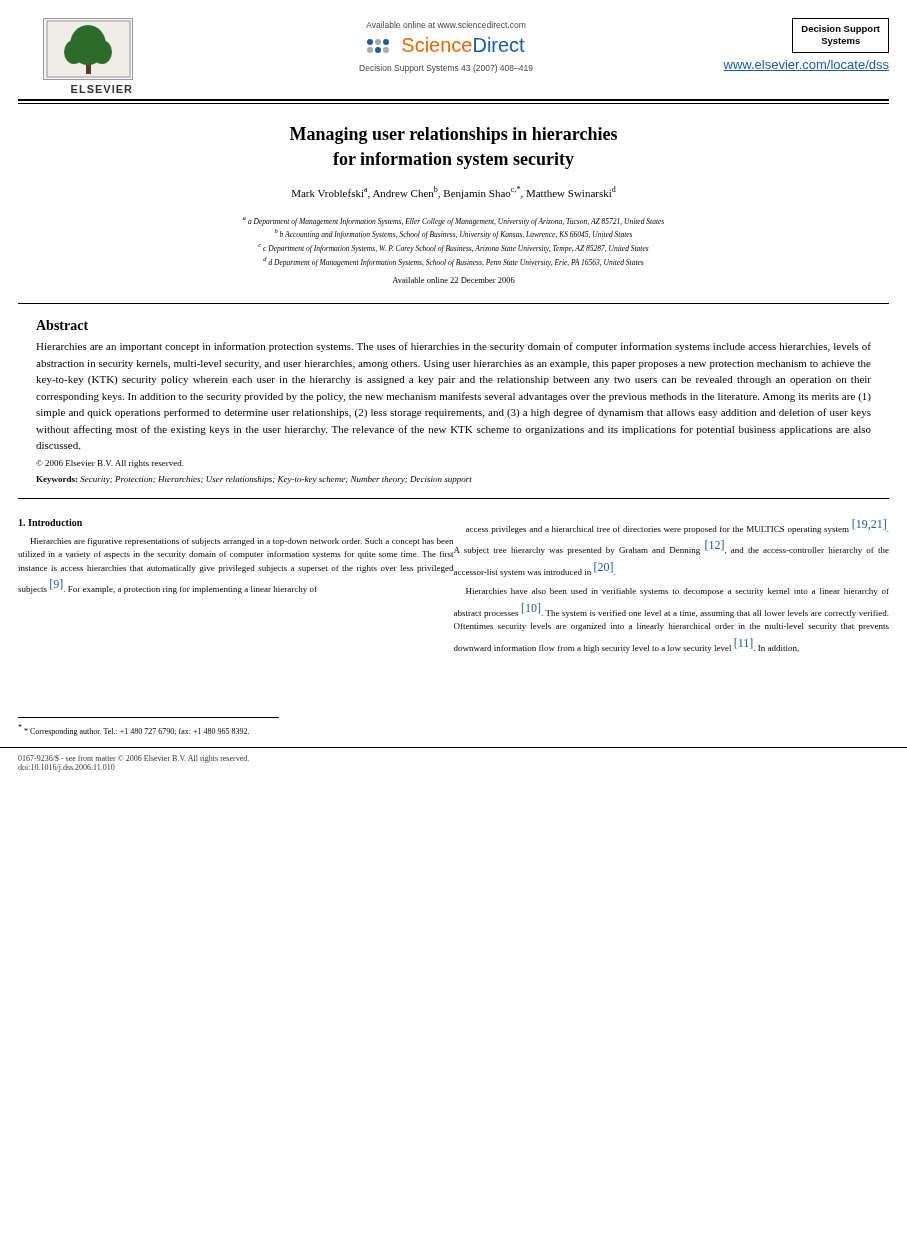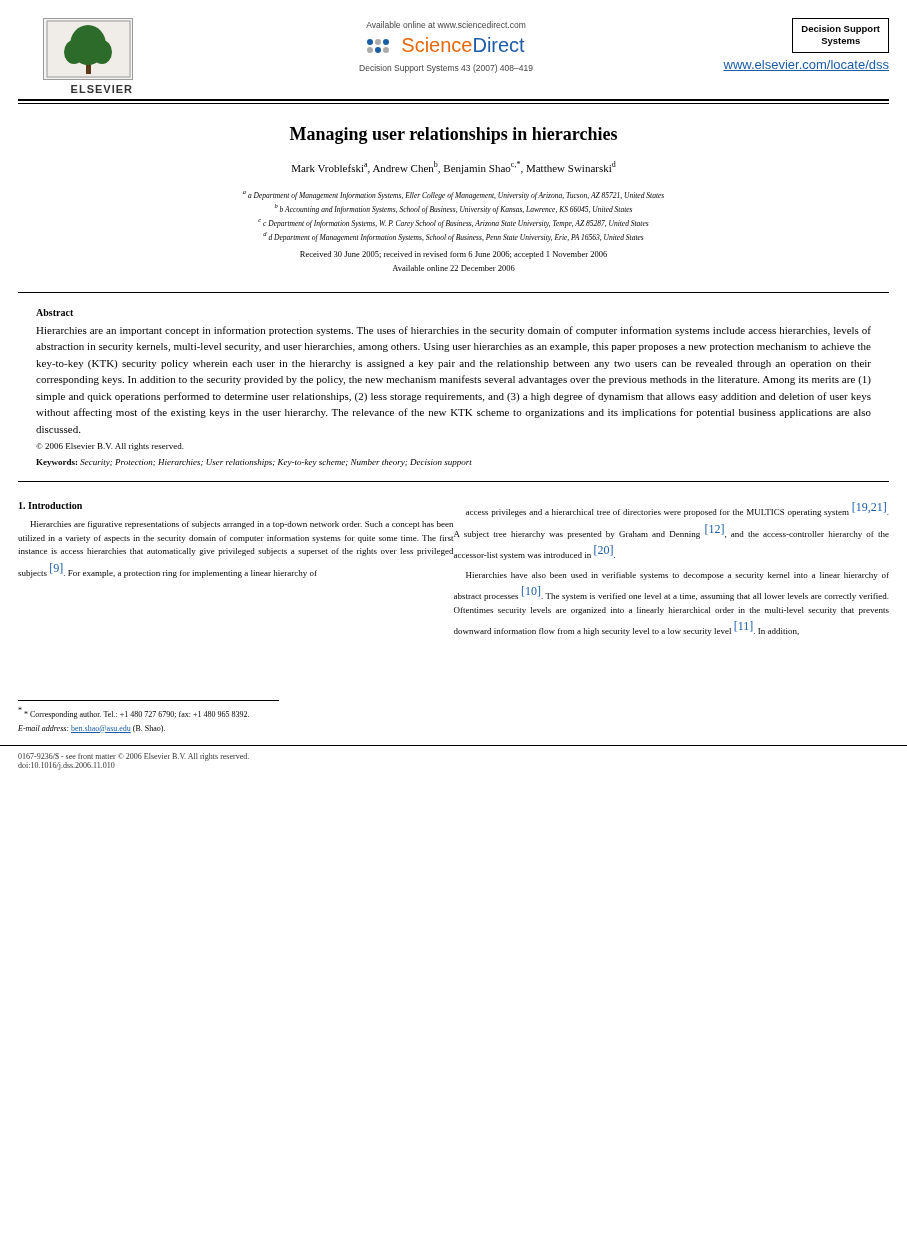--- a/index.html
+++ b/index.html
@@ -173,21 +173,21 @@
       border: none;
       border-top: 1px solid #000;
       margin: 8px 18px;
     }
     
     .abstract-section {
       padding: 6px 36px 6px 36px;
     }
     .abstract-title {
       font-weight: bold;
-      font-size: 10px;
+      font-size: 14px;
       margin-bottom: 4px;
     }
     .abstract-text {
       font-size: 11px;
       line-height: 1.5;
       text-align: justify;
     }
     .copyright-line {
       font-size: 9px;
       margin-top: 4px;
@@ -310,35 +310,35 @@
   </div>
 
   <div class="header-dividers">
     <div style="border-top:2px solid #000; margin-bottom:2px;"></div>
     <div style="border-top:1px solid #000;"></div>
   </div>
 
   <div class="title-section">
     <div class="paper-title">
       <span>Managing user relationships in hierarchies</span><br>
+      <span>for information system security</span>
     </div>
 
     <div class="authors">
       Mark Vroblefski<span class="author-sup">a</span>, Andrew Chen<span class="author-sup">b</span>, Benjamin Shao<span class="author-sup">c,*</span>, Matthew Swinarski<span class="author-sup">d</span>
     </div>
 
     <div class="affiliations">
       <span class="aff-line"><span class="aff-sup">a</span> <span>a Department of Management Information Systems, Eller College of Management, University of Arizona, Tucson, AZ 85721, United States</span></span>
       <span class="aff-line"><span class="aff-sup">b</span> <span>b Accounting and Information Systems, School of Business, University of Kansas, Lawrence, KS 66045, United States</span></span>
       <span class="aff-line"><span class="aff-sup">c</span> <span>c Department of Information Systems, W. P. Carey School of Business, Arizona State University, Tempe, AZ 85287, United States</span></span>
       <span class="aff-line"><span class="aff-sup">d</span> <span>d Department of Management Information Systems, School of Business, Penn State University, Erie, PA 16563, United States</span></span>
     </div>
 
     <div class="received-dates">
-      <div>Received 30 June 2005; received in revised form 6 June 2006; accepted 1 November 2006</div>
       <div>Available online 22 December 2006</div>
     </div>
   </div>
 
   <hr class="section-divider">
 
   <div class="abstract-section">
     <div class="abstract-title">Abstract</div>
     <div class="abstract-text">Hierarchies are an important concept in information protection systems. The uses of hierarchies in the security domain of computer information systems include access hierarchies, levels of abstraction in security kernels, multi-level security, and user hierarchies, among others. Using user hierarchies as an example, this paper proposes a new protection mechanism to achieve the key-to-key (KTK) security policy wherein each user in the hierarchy is assigned a key pair and the relationship between any two users can be revealed through an operation on their corresponding keys. In addition to the security provided by the policy, the new mechanism manifests several advantages over the previous methods in the literature. Among its merits are (1) simple and quick operations performed to determine user relationships, (2) less storage requirements, and (3) a high degree of dynamism that allows easy addition and deletion of user keys without affecting most of the existing keys in the user hierarchy. The relevance of the new KTK scheme to organizations and its implications for potential business applications are also discussed.</div>
     <div class="copyright-line">© 2006 Elsevier B.V. All rights reserved.</div>
@@ -358,25 +358,20 @@
       </div>
       <div class="para">
         Hierarchies are figurative representations of subjects arranged in a top-down network order. Such a concept has been utilized in a variety of aspects in the security domain of computer information systems for quite some time. The first instance is access hierarchies that automatically give privileged subjects a superset of the rights over less privileged subjects <span class="ref-num">[9]</span>. For example, a protection ring for implementing a linear hierarchy of
       </div>
 
       <div style="margin-top: 120px;">
         <hr class="footnote-divider">
         <div class="footnote">
           <span class="footnote-star">*</span> <span>* Corresponding author. Tel.: +1 480 727 6790; fax: +1 480 965 8392.</span>
         </div>
-        <div class="footnote">
-          <span style="font-style:italic;">E-mail address:</span>
-          <span style="color:#1a5ca8; text-decoration:underline;"> ben.shao@asu.edu</span>
-          <span> (B. Shao).</span>
-        </div>
       </div>
     </div>
 
     <div class="col-right">
       <div class="para">
         access privileges and a hierarchical tree of directories were proposed for the MULTICS operating system <span class="ref-num">[19,21]</span>. A subject tree hierarchy was presented by Graham and Denning <span class="ref-num">[12]</span>, and the access-controller hierarchy of the accessor-list system was introduced in <span class="ref-num">[20]</span>.
       </div>
       <div class="para">
         Hierarchies have also been used in verifiable systems to decompose a security kernel into a linear hierarchy of abstract processes <span class="ref-num">[10]</span>. The system is verified one level at a time, assuming that all lower levels are correctly verified. Oftentimes security levels are organized into a linearly hierarchical order in the multi-level security that prevents downward information flow from a high security level to a low security level <span class="ref-num">[11]</span>. In addition,
       </div>

